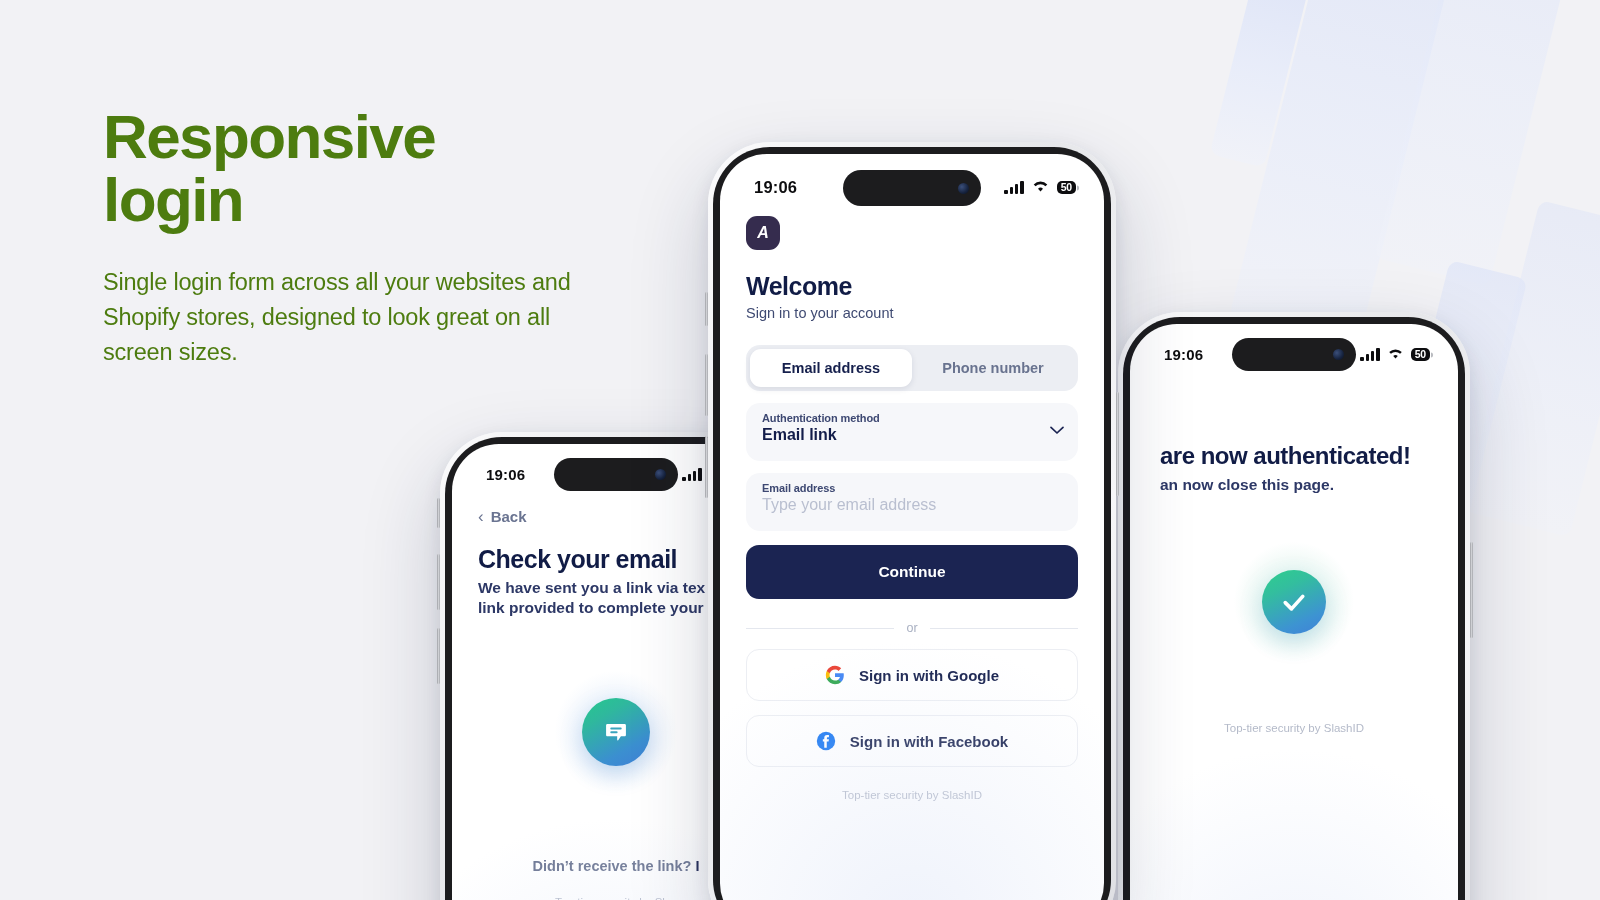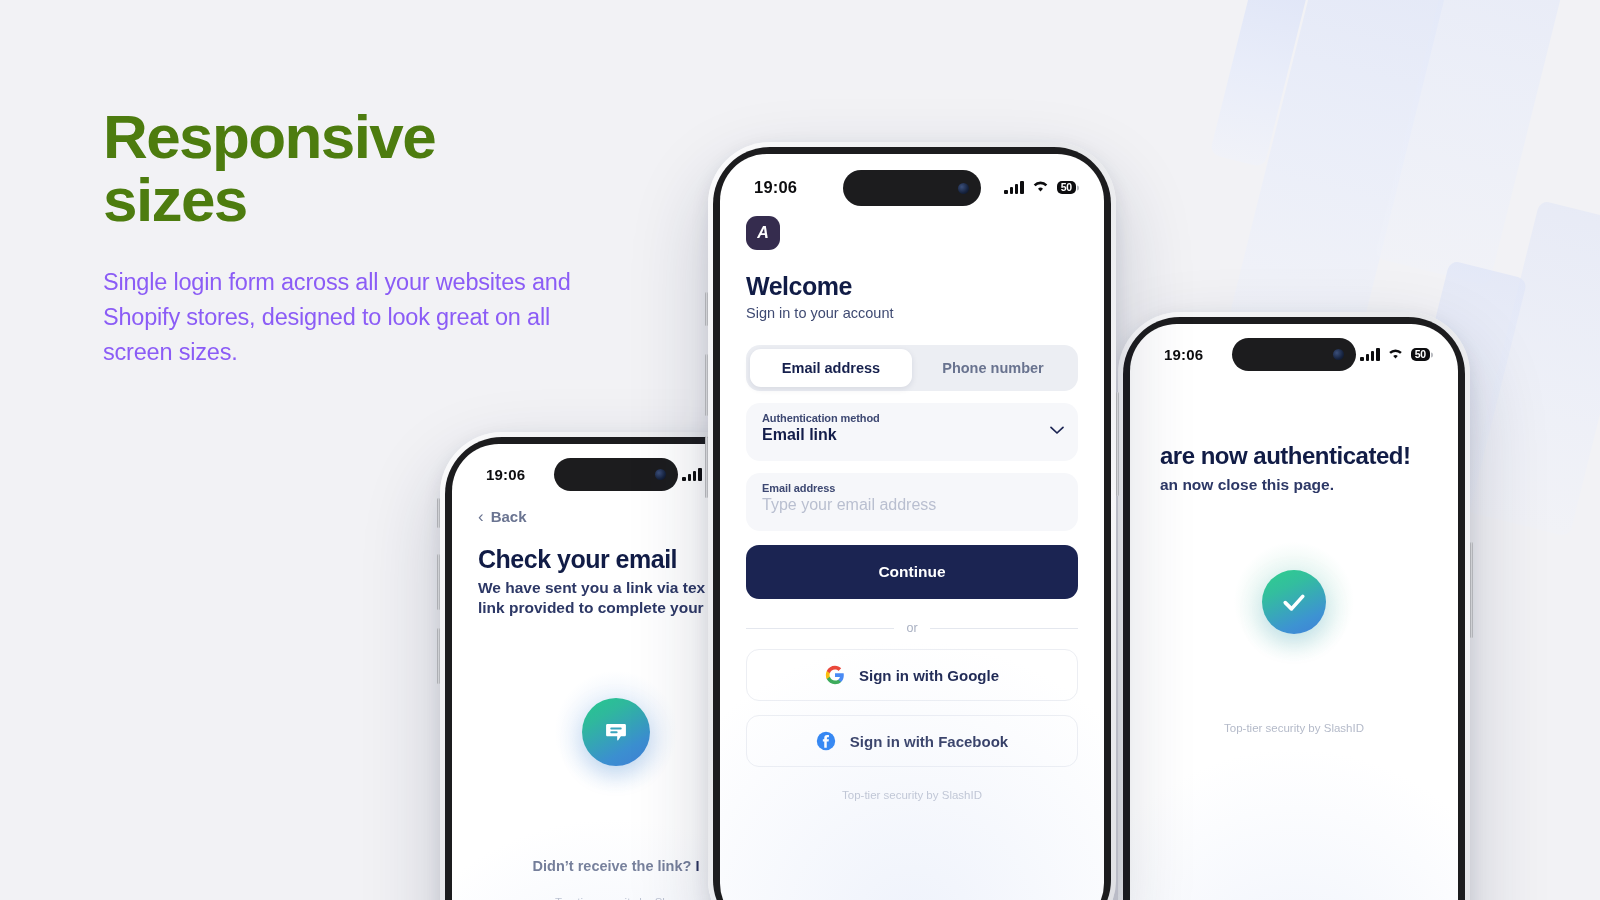--- a/index.html
+++ b/index.html
@@ -28,21 +28,21 @@
 
   
   .copy { position: absolute; left: 103px; top: 105px; width: 470px; }
   .copy h1 {
     font-size: 62px; line-height: 1.02; font-weight: 700;
     color: #4d7c0f; letter-spacing: -1.6px;
   }
   .copy p {
     margin-top: 34px;
     font-size: 23.5px; line-height: 1.48; font-weight: 500;
-    color: #8b5cf6; letter-spacing: -0.2px;
+    color: #4d7c0f; letter-spacing: -0.2px;
   }
 
   
   .phone { position: absolute; border-radius: 62px; }
   .phone .outer {
     position: absolute; inset: 0; border-radius: 62px;
     background: linear-gradient(120deg,#fbfbfc 0%,#e6e7ea 40%,#f6f6f8 70%,#dcdde1 100%);
     box-shadow: 0 34px 80px rgba(25,35,70,.20), 0 6px 18px rgba(25,35,70,.10);
   }
   .phone .bezel {
@@ -210,21 +210,21 @@
     <div class="stripe s1"></div>
     <div class="stripe s2"></div>
     <div class="stripe s3"></div>
     <div class="stripe s4"></div>
     <div class="stripe s5"></div>
   </div>
 
   <div class="copy">
     <h1>
       <span>Responsive</span><br>
-      <span>sizes</span>
+      <span>login</span>
     </h1>
     <p>Single login form across all your websites and Shopify stores, designed to look great on all screen sizes.</p>
   </div>
 
   <div class="phone" style="left:1118px; top:312px; width:352px; height:700px;">
     <div class="outer"></div>
     <div class="bezel"></div>
     <div class="btn-side" style="right:-3px; top:230px; height:96px;"></div>
     <div class="screen">
 

